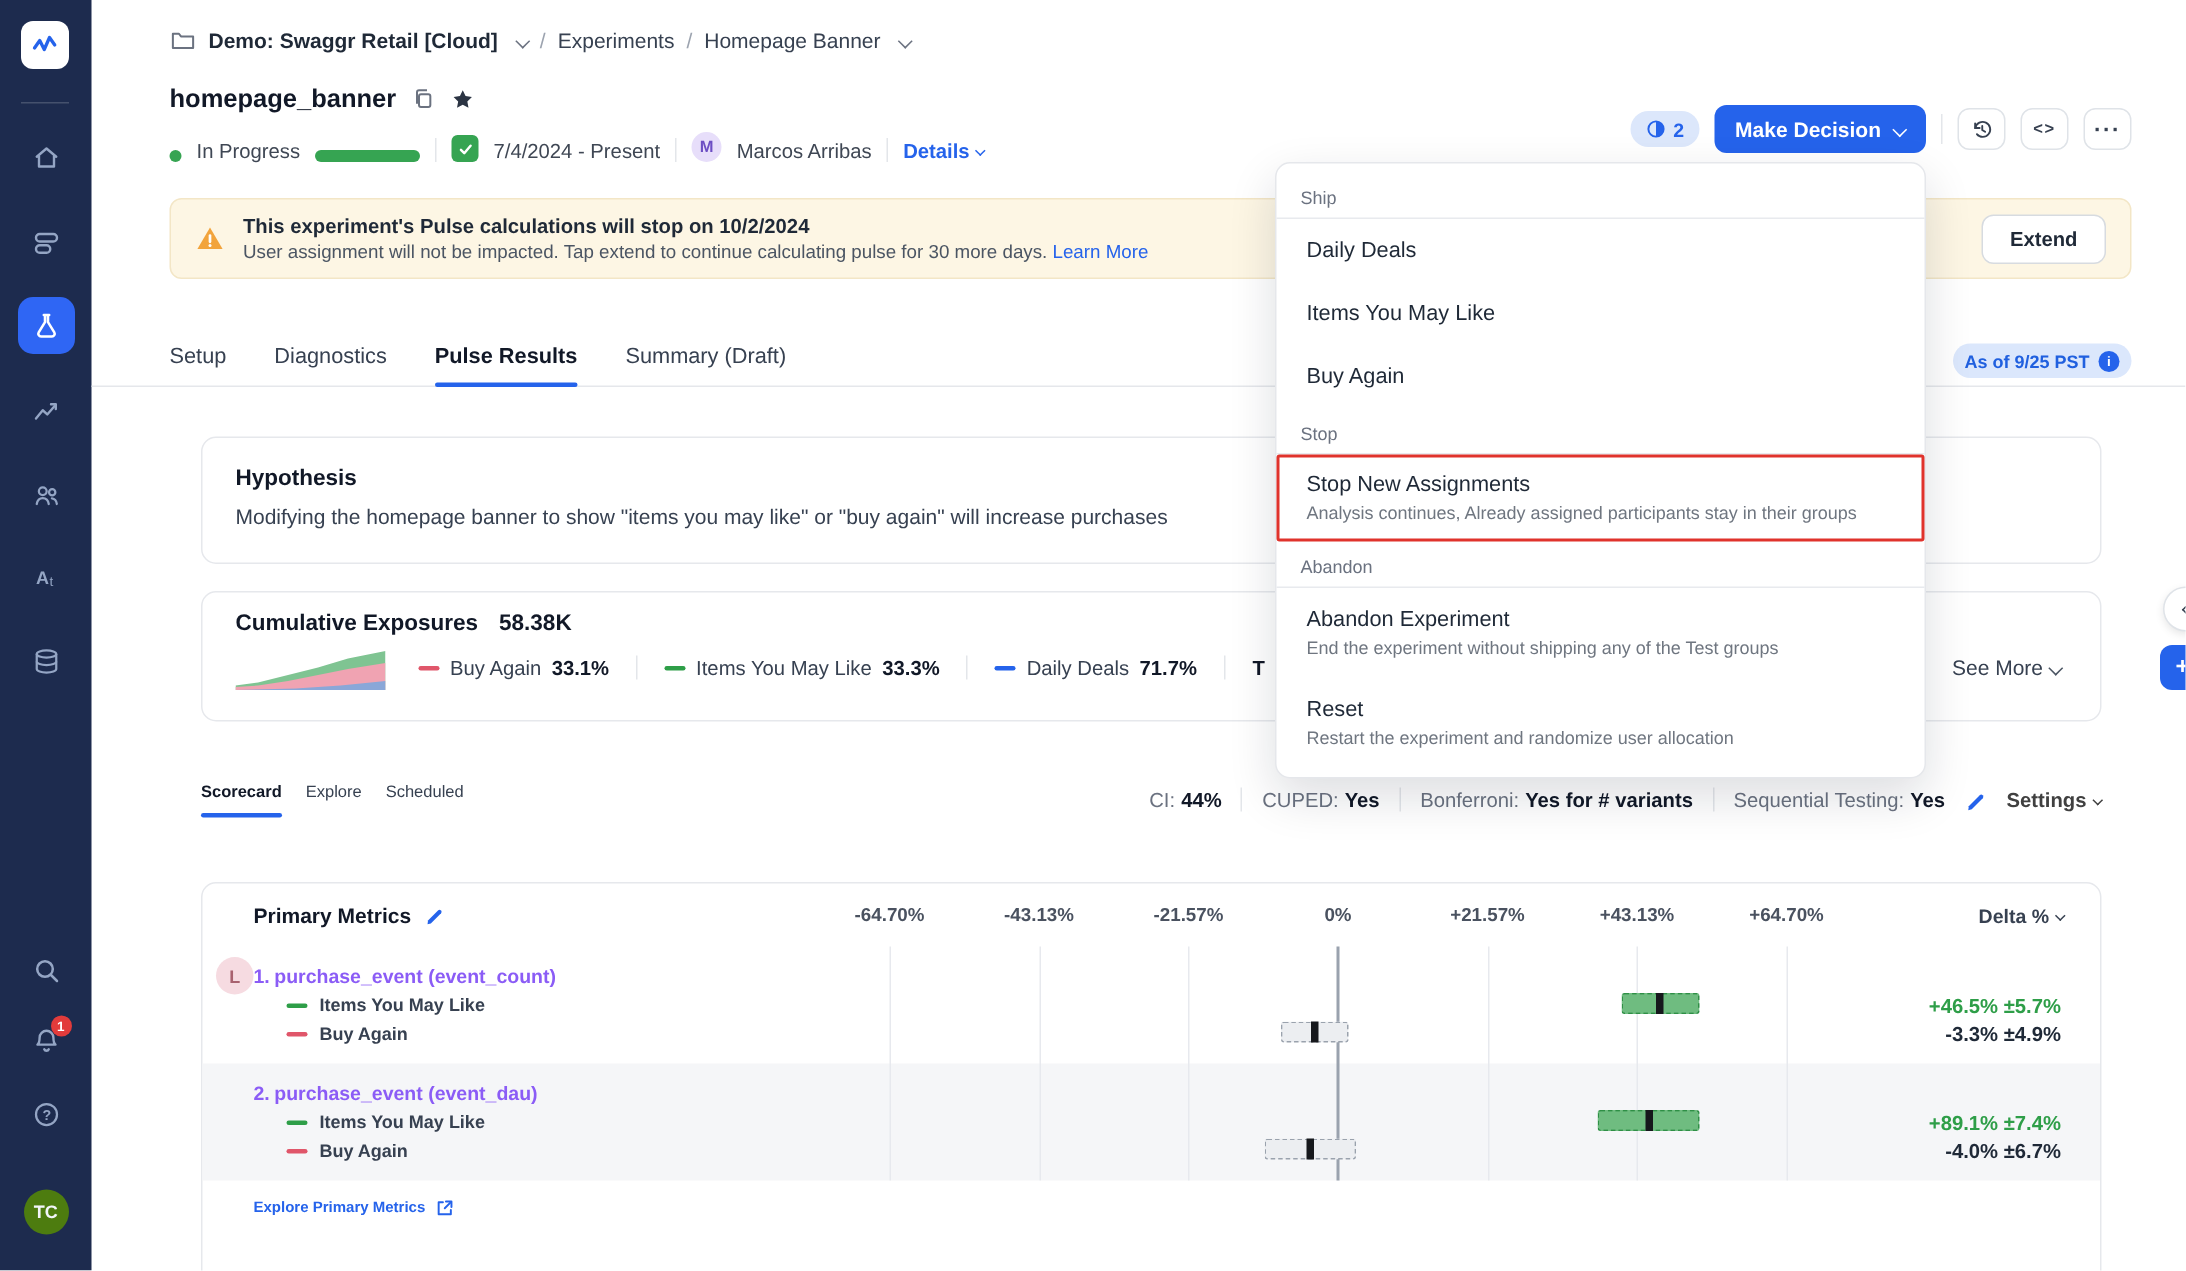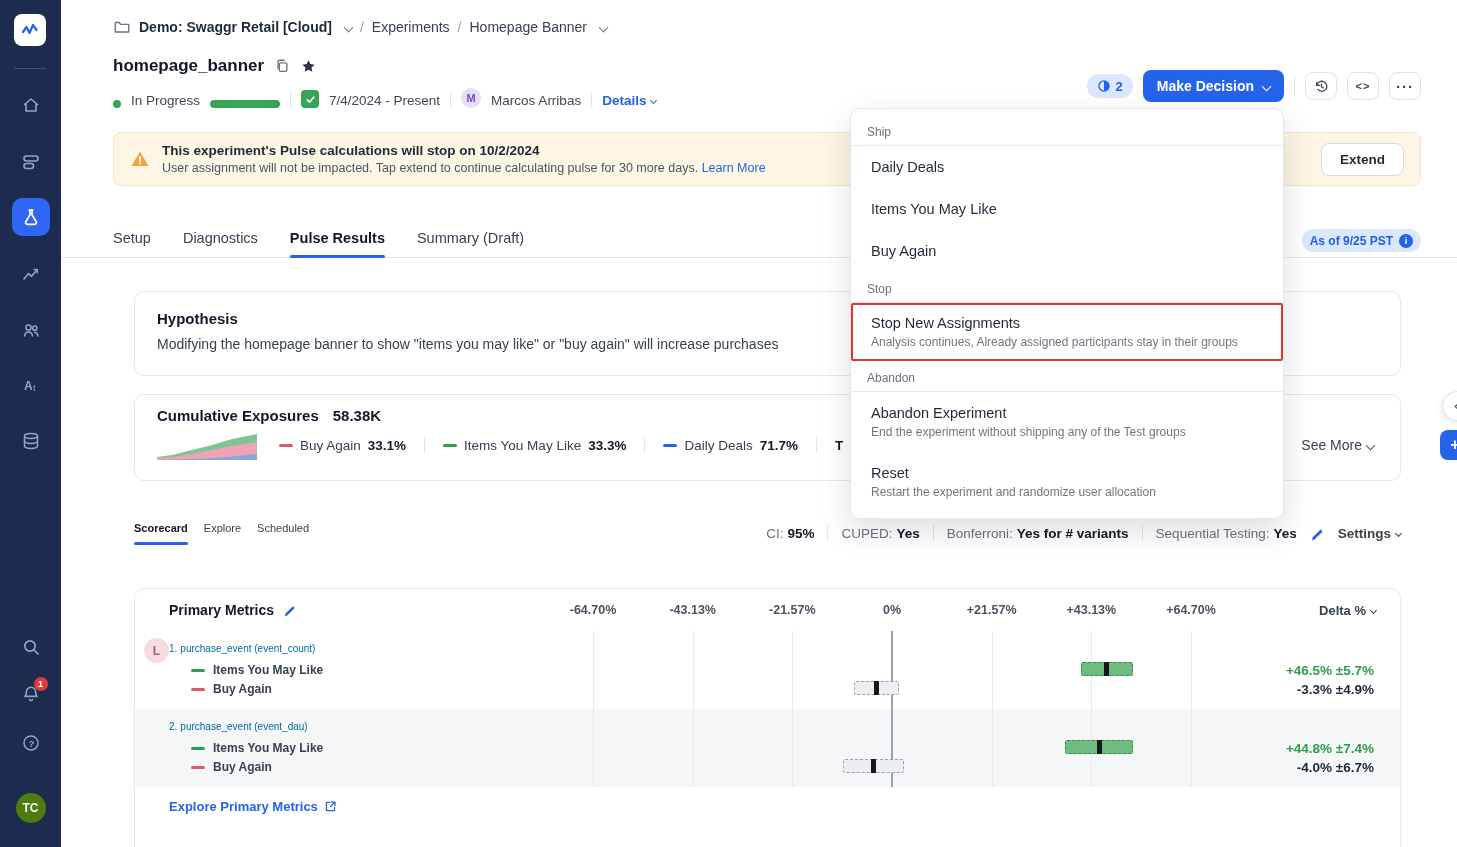--- a/index.html
+++ b/index.html
@@ -85,33 +85,33 @@
 .pm-header{position:relative;height:42px}
 .pm-title{position:absolute;left:34px;top:13px;font-size:14px;font-weight:bold;color:#111827;display:flex;align-items:center;gap:9px}
 .axis-label{position:absolute;top:14px;transform:translateX(-50%);font-size:12.5px;font-weight:bold;color:#4a5260;white-space:nowrap}
 .delta-header{position:absolute;right:24px;top:14px;font-size:13px;font-weight:bold;color:#374151;display:flex;align-items:center;cursor:pointer}
 .pm-rows{position:relative;height:156px}
 .metric-row{position:relative;height:78px}
 .metric-row.alt{background:#f5f6f8}
 .gridline{position:absolute;top:0;height:156px;width:1px;background:#e7e9ee;z-index:1}
 .gridline.zero{width:2px;background:#9aa2ae}
 .row-avatar{position:absolute;left:9px;top:7px;width:25px;height:25px;border-radius:50%;background:#f6dbe1;color:#a8626f;font-size:12px;font-weight:bold;display:flex;align-items:center;justify-content:center;z-index:2}
-.m-title{position:absolute;left:34px;top:12px;font-size:10px;font-weight:normal;color:#0369a1;z-index:2}
+.m-title{position:absolute;left:34px;top:12px;font-size:13px;font-weight:bold;color:#8b5cf6;z-index:2}
 .m-title span{margin-right:3px}
 .m-legend{position:absolute;left:56px;height:16px;display:flex;align-items:center;gap:8px;font-size:12px;font-weight:bold;color:#374151;z-index:2}
 .bar-layer{position:absolute;left:0;top:0;right:0;bottom:0}
 .ci-bar{position:absolute;height:14px;border-radius:2px;z-index:3}
 .ci-bar.sig{background:#6fbc80;border:1.5px dashed #2f8f46}
 .ci-bar.neutral{background:#eceef1;border:1.5px dashed #9aa2ad}
 .pe-tick{position:absolute;left:calc(50% - 2.5px);top:-1px;bottom:-1px;width:5px;background:#16181c}
 .m-values{position:absolute;right:26px;top:0;text-align:right;z-index:2}
 .m-values .v{font-size:13.5px;font-weight:bold;line-height:19px}
 .m-values .v1{margin-top:30px;color:#2e9e48}
 .m-values .v2{color:#1f2937}
-.explore-link{position:absolute;left:34px;top:210px;font-size:13px;font-weight:bold;color:#2563eb;display:flex;align-items:center;gap:6px;cursor:pointer}
+.explore-link{position:absolute;left:34px;top:210px;font-size:10px;font-weight:bold;color:#2563eb;display:flex;align-items:center;gap:6px;cursor:pointer}
 
 
 .menu{position:absolute;left:850px;top:108px;width:434px;background:#fff;border:1px solid #e5e7eb;border-radius:10px;box-shadow:0 12px 32px rgba(16,24,40,.14);padding:6px 0;z-index:40}
 .menu-label{padding:10px 16px 6px;font-size:12px;color:#6b7280}
 .menu-hr{border:none;border-top:1px solid #e8eaee;margin:0}
 .menu-item{padding:13px 20px;cursor:pointer}
 .mt{font-size:14.5px;color:#1f2937}
 .md{font-size:12px;color:#6f7680;margin-top:4px}
 .menu-item.hl{border:2px solid #e0332c;border-radius:2px;padding:10px 18px}
 
@@ -340,21 +340,21 @@
         <span class="chev" style="color:#4b5563"></span>
       </span>
   </section>
 
   <div class="sc-tabs">
     <span class="sc-tab active">Scorecard</span>
     <span class="sc-tab">Explore</span>
     <span class="sc-tab">Scheduled</span>
   </div>
   <div class="sc-settings">
-    <span><span class="cfg-label">CI:</span><span class="cfg-val">95%</span></span>
+    <span><span class="cfg-label">CI:</span><span class="cfg-val">44%</span></span>
     <span class="vdiv"></span>
     <span><span class="cfg-label">CUPED:</span><span class="cfg-val">Yes</span></span>
     <span class="vdiv"></span>
     <span><span class="cfg-label">Bonferroni:</span><span class="cfg-val">Yes for # variants</span></span>
     <span class="vdiv"></span>
     <span><span class="cfg-label">Sequential Testing:</span><span class="cfg-val">Yes</span></span>
     <svg width="15" height="15" viewBox="0 0 18 18">
         <path d="M3 13.8 11.8 5a1.7 1.7 0 0 1 2.4 2.4L5.4 16.2 2.6 17z" fill="#2563eb"></path>
       </svg>
     <span class="settings-link">
@@ -421,21 +421,21 @@
         </div>
         <div class="bar-layer">
             <div class="ci-bar sig" style="left: 929.838px; width: 68.3957px; top: 31px;">
               <div class="pe-tick"></div>
             </div>
             <div class="ci-bar neutral" style="left: 707.552px; width: 61.9258px; top: 50px;">
               <div class="pe-tick"></div>
             </div>
           </div>
         <div class="m-values">
-          <div class="v v1"><span>+44.8%</span> <span>±7.4%</span></div>
+          <div class="v v1"><span>+89.1%</span> <span>±7.4%</span></div>
           <div class="v v2"><span>-4.0%</span> <span>±6.7%</span></div>
         </div>
       </div>
       <div>
           <div class="gridline" style="left: 458px;"></div>
           <div class="gridline" style="left: 557.682px;"></div>
           <div class="gridline" style="left: 657.318px;"></div>
           <div class="gridline zero" style="left: 756px;"></div>
           <div class="gridline" style="left: 856.682px;"></div>
           <div class="gridline" style="left: 956.318px;"></div>

